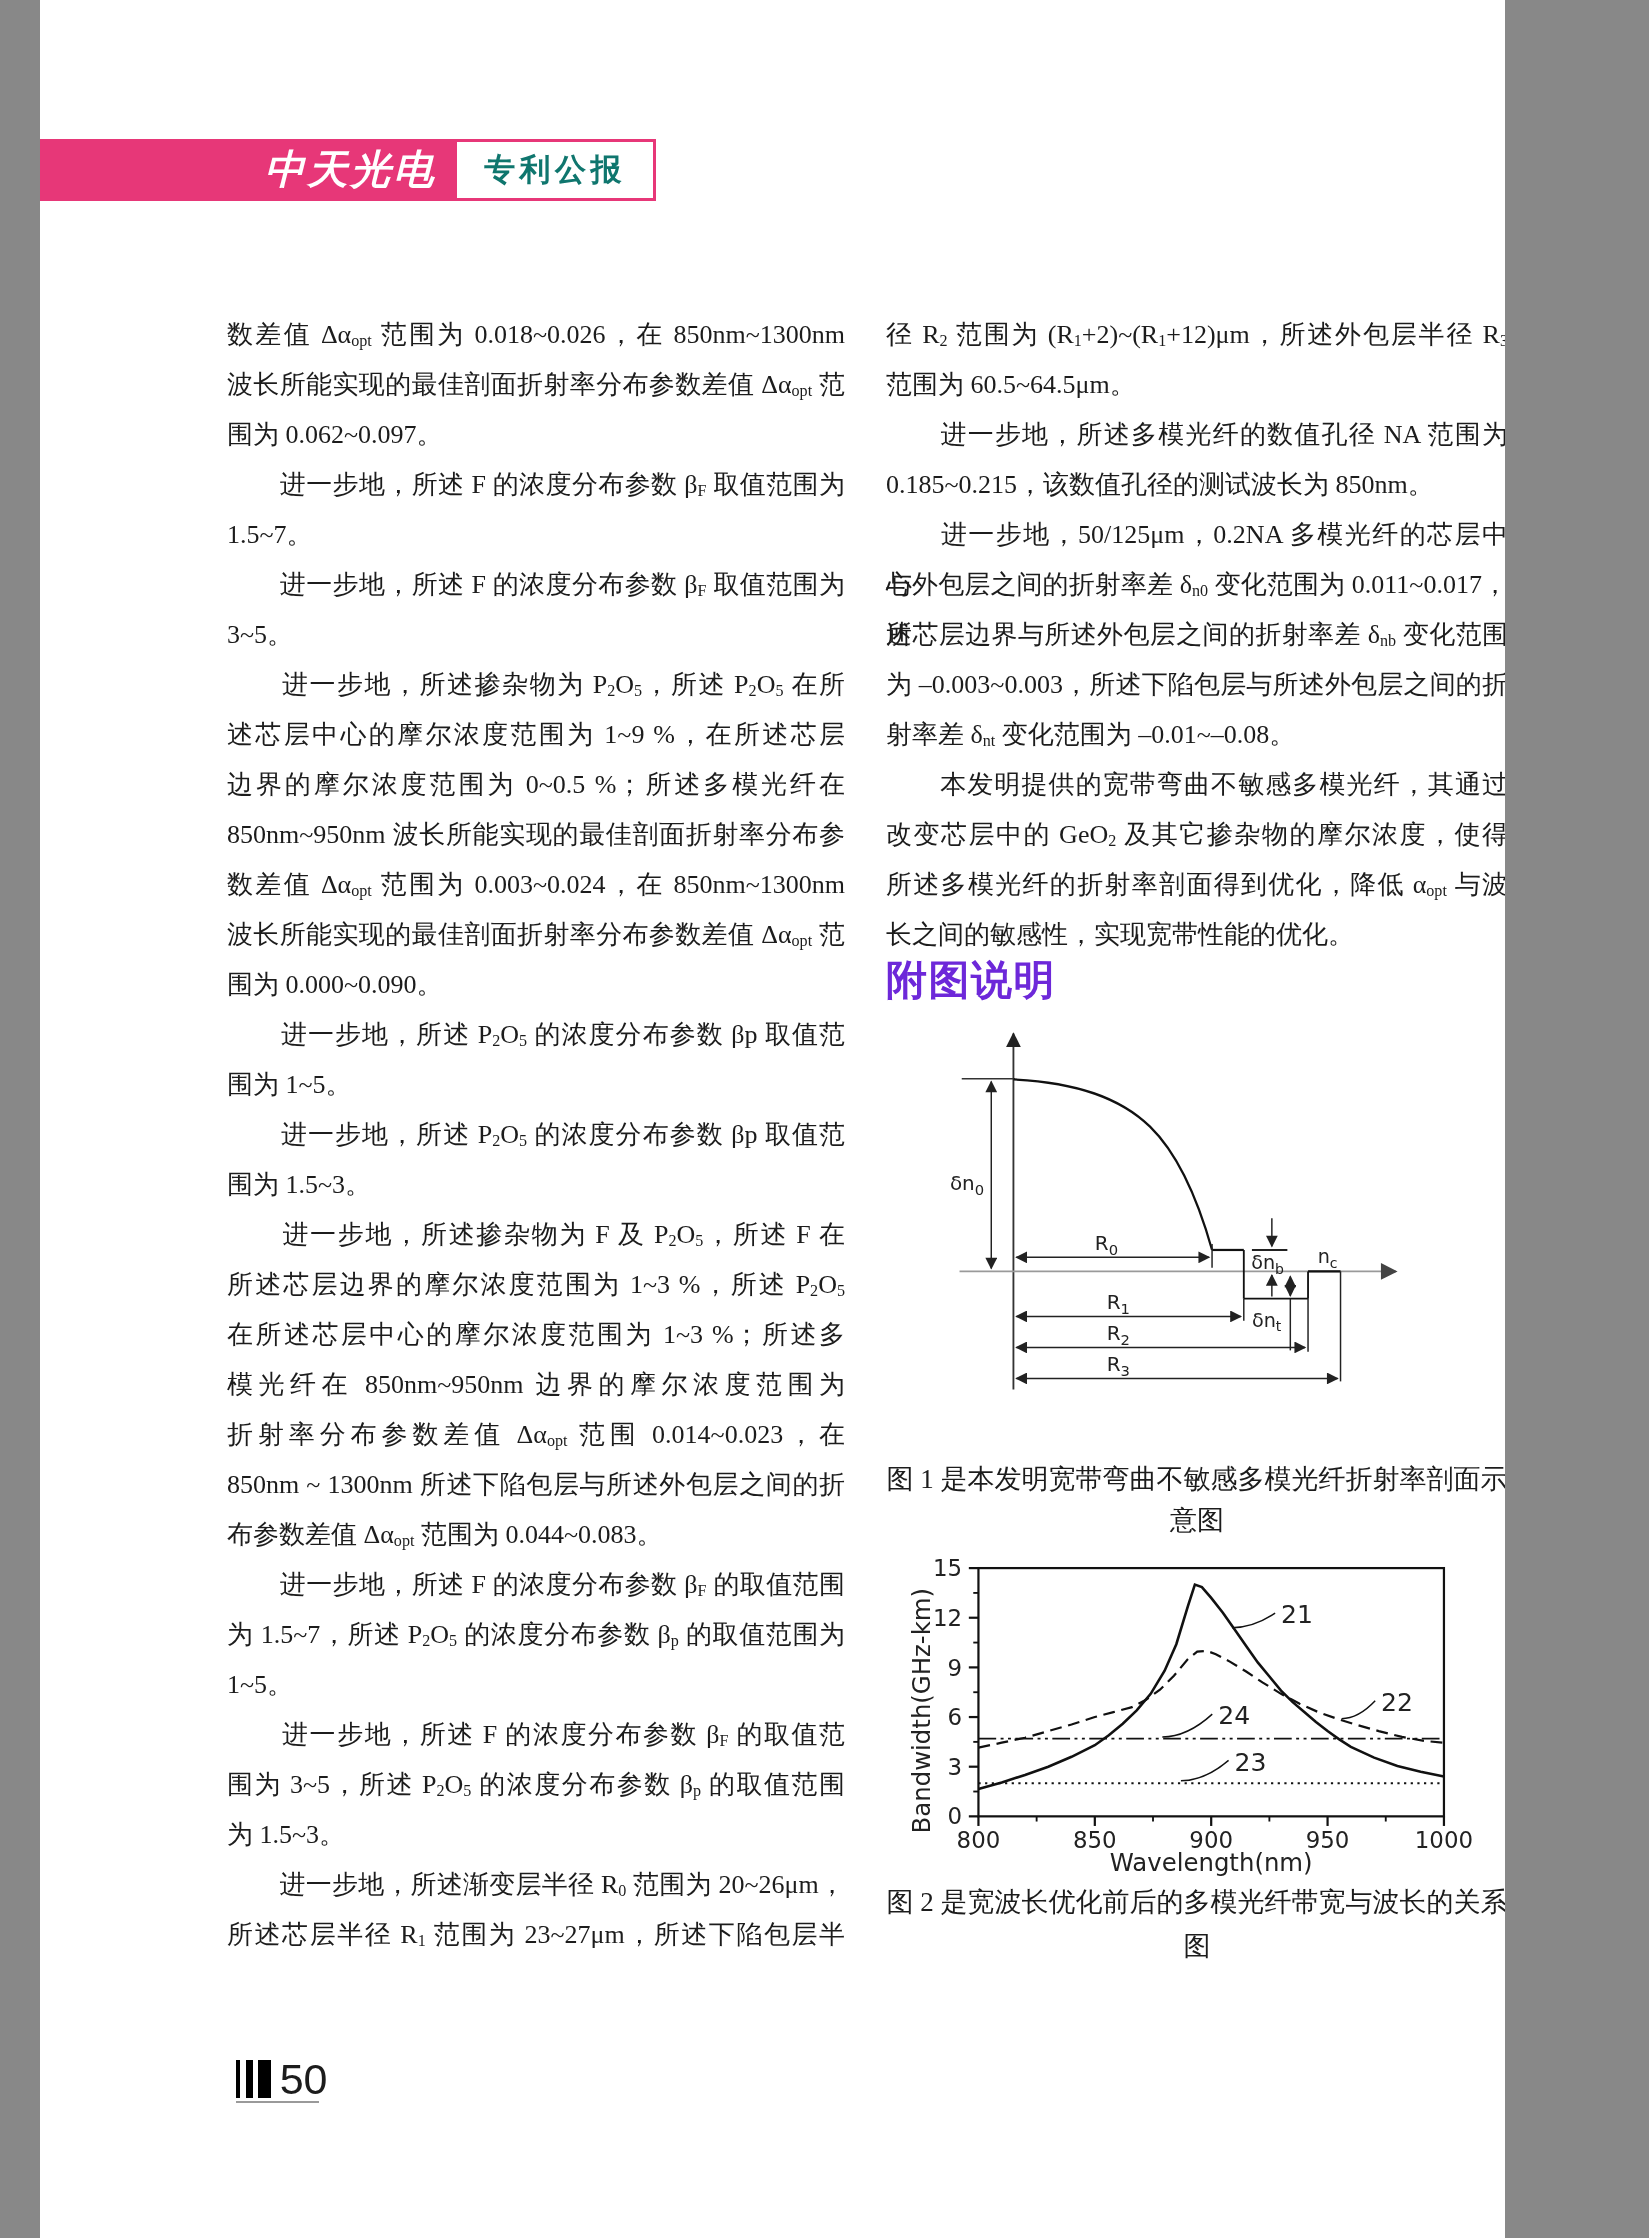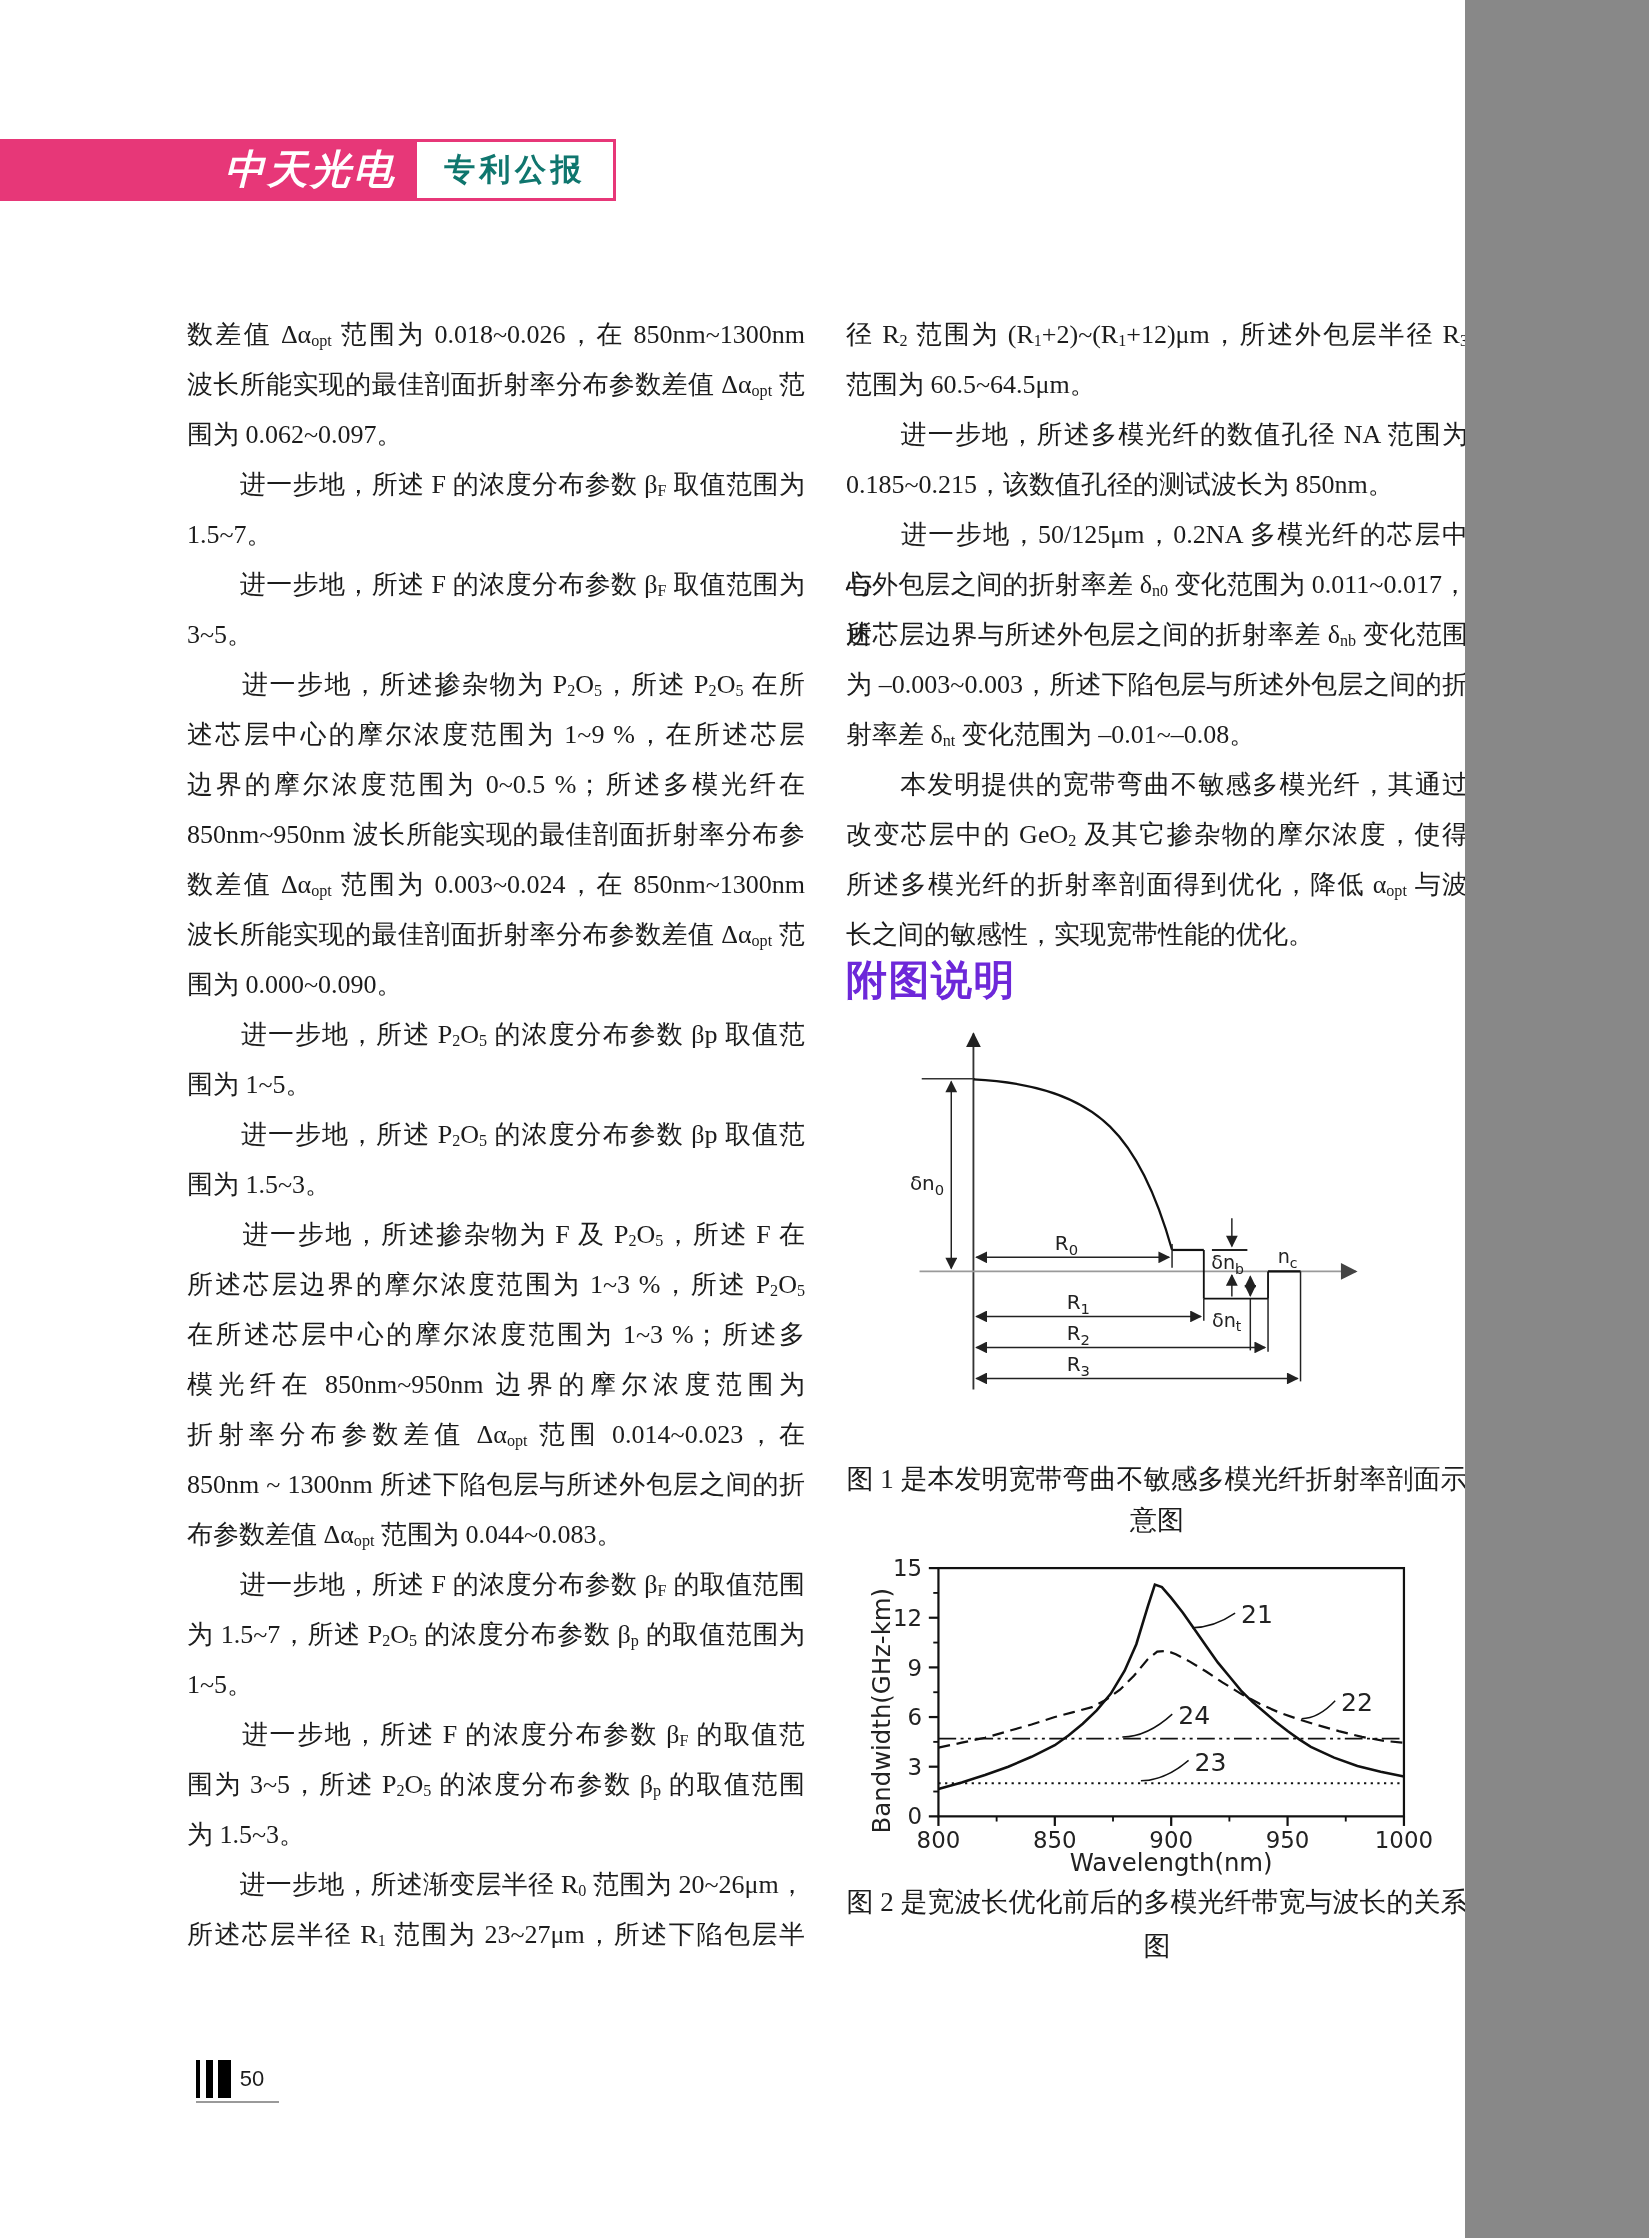--- a/index.html
+++ b/index.html
@@ -1,17 +1,17 @@
 <!DOCTYPE html>
 <html style="font-size:11.8px"><head>
 <meta charset="utf-8">
 <style>
   html,body{margin:0;padding:0;background:#888;}
   .page{position:relative;width:1465px;height:2239px;background:#ffffff;overflow:hidden;
-        font-family:"Liberation Serif","DejaVu Serif",serif;color:#1c1c1c;}
+        font-family:"Liberation Serif","DejaVu Serif",serif;color:#1c1c1c;margin-left:40px;}
   
   .banner{position:absolute;left:0;top:139px;width:414px;height:62px;}
   .logo{position:absolute;left:213px;top:0;width:195px;height:62px;line-height:62px;
         text-align:center;color:#ffffff;font-weight:bold;font-size:40px;
         font-family:"Liberation Serif","DejaVu Serif",serif;font-style:italic;letter-spacing:3px;}
   .badge{position:absolute;left:414px;top:139px;width:202px;height:62px;background:#fff;
          box-sizing:border-box;border:3px solid;display:flex;align-items:center;justify-content:center;
          font-size:31px;font-weight:bold;font-family:"Liberation Sans","DejaVu Sans",sans-serif;letter-spacing:4.4px;}
   
   .col{position:absolute;top:310px;}
@@ -31,21 +31,21 @@
   .cap1{top:1459px;line-height:41px;}
   .cap2{top:1880px;line-height:44px;}
   
   .svgt{font-family:"DejaVu Sans","Liberation Sans",sans-serif;fill:#222;}
   
   .footer{position:absolute;left:196px;top:2060px;}
   .fbar{display:inline-block;vertical-align:top;background:#000;height:38px;}
   .fb1{width:4.4px;margin-right:5.2px;}
   .fb2{width:7.4px;margin-right:5.2px;}
   .fb3{width:12.6px;margin-right:8.9px;}
-  .pagenum{display:inline-block;vertical-align:top;font-size:22px;line-height:38px;
+  .pagenum{display:inline-block;vertical-align:top;font-size:43px;line-height:38px;
            font-family:"Liberation Sans","DejaVu Sans",sans-serif;}
   .fline{position:absolute;left:196px;top:2101px;width:83px;height:2.2px;background:#9a9a9a;}
 </style>
 </head>
 <body>
 
 <div class="page">
 
   <div class="banner" id="banner" style="background: rgb(231, 55, 120);">
     <div class="logo">中天光电</div>

